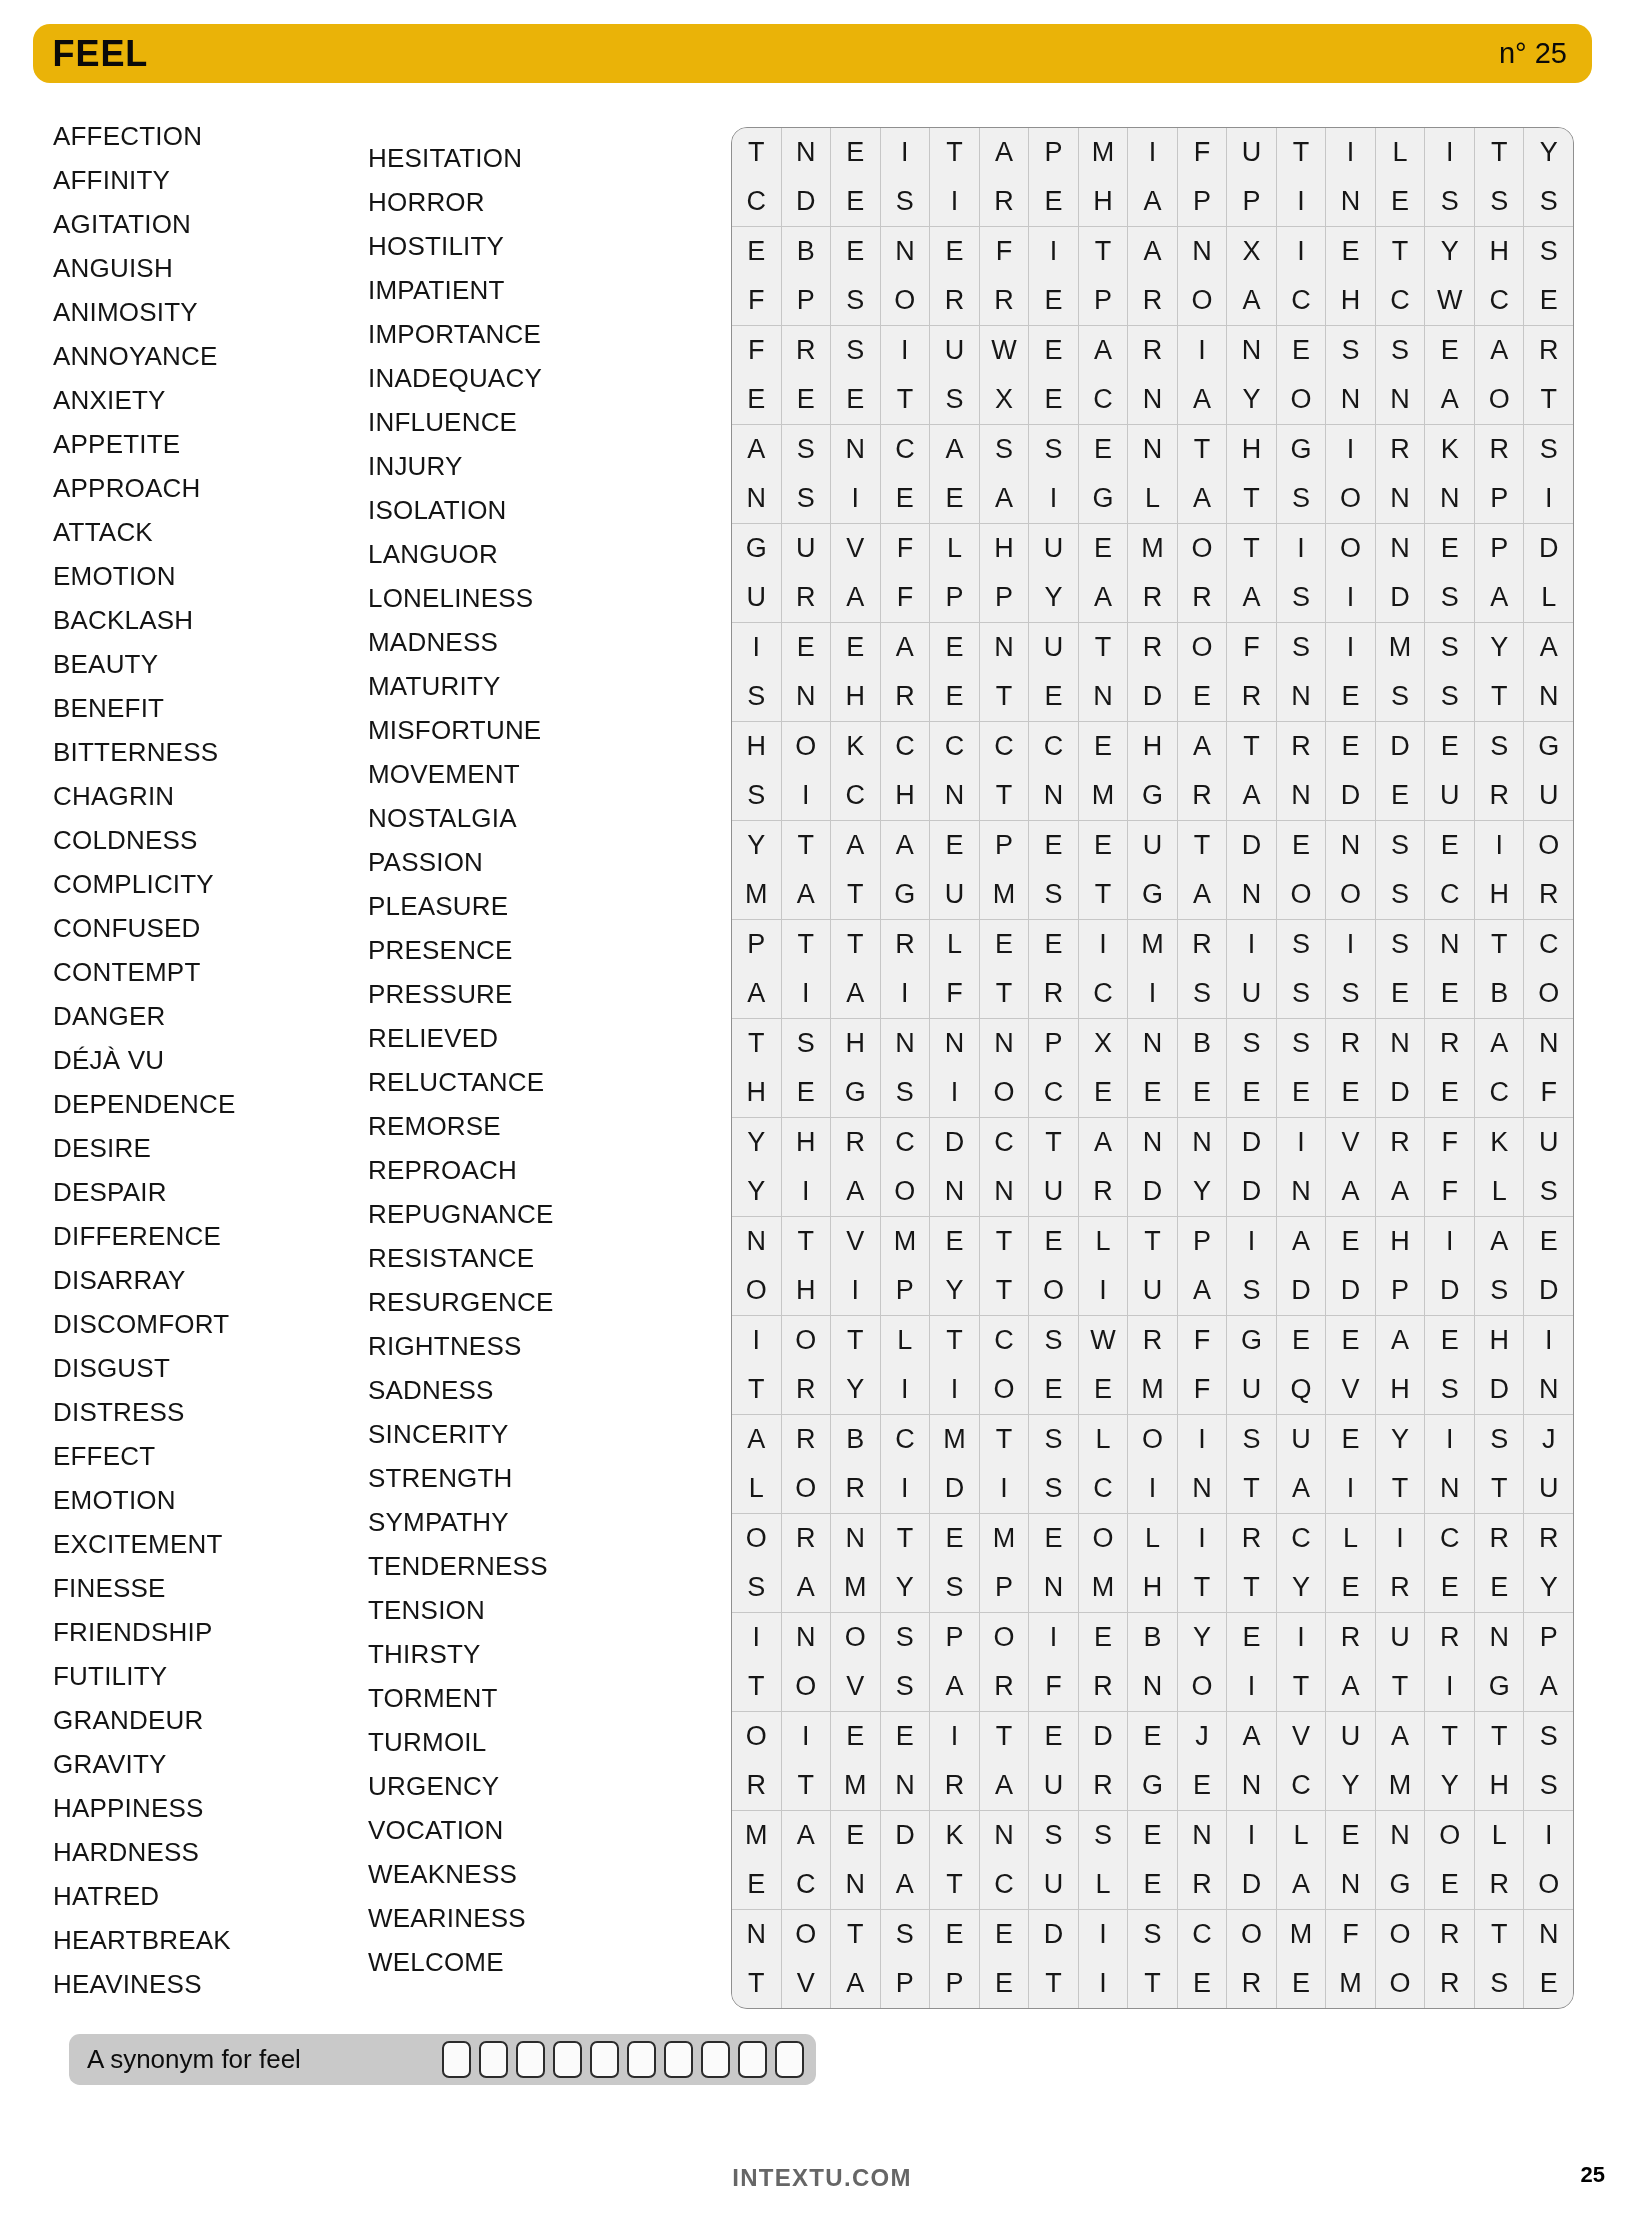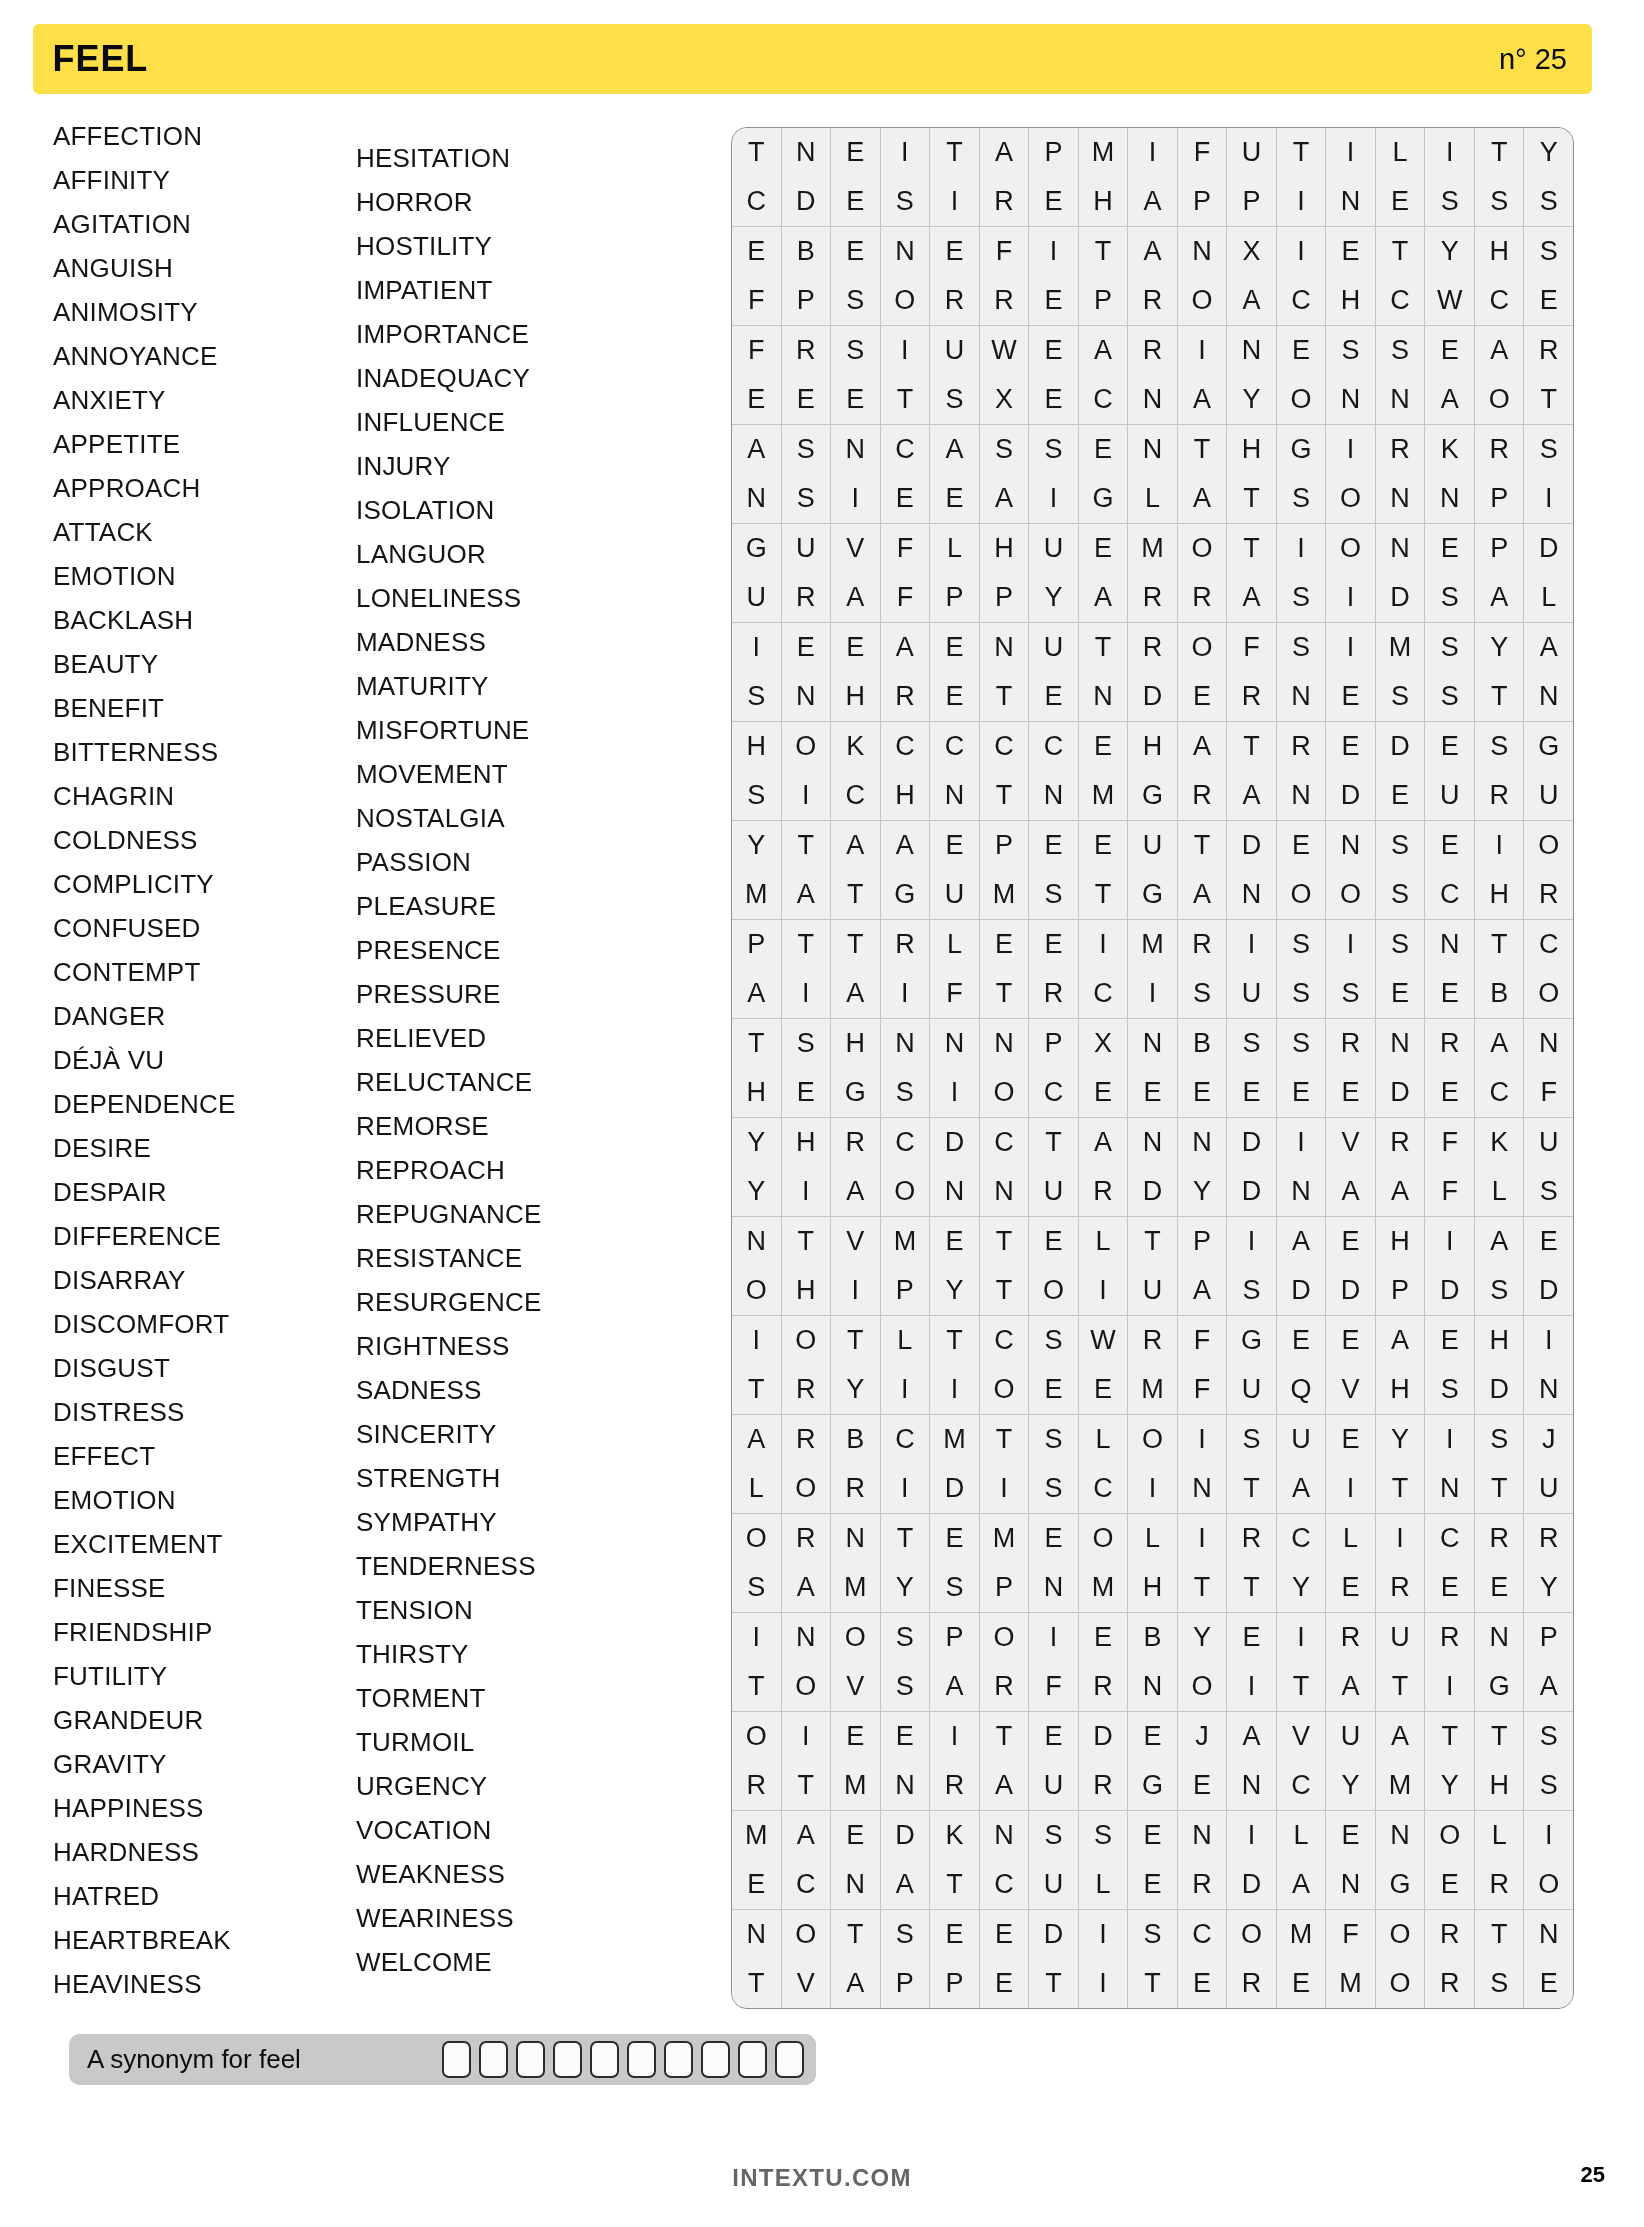--- a/index.html
+++ b/index.html
@@ -4,33 +4,33 @@
 <style>
   * { margin:0; padding:0; box-sizing:border-box; }
   html,body { background:#ffffff; }
   .page {
     position:relative; width:1644px; height:2228px; background:#ffffff;
     font-family:"Liberation Sans", sans-serif; color:#111;
     overflow:hidden;
   }
   
   .header-bar {
-    position:absolute; left:33px; top:24px; width:1559px; height:70px;
-    background:#fde047; border-radius:6px;
+    position:absolute; left:33px; top:24px; width:1559px; height:59px;
+    background:#eab308; border-radius:17px;
     display:flex; align-items:center; justify-content:space-between;
     padding:0 25px 0 19.6px;
   }
   .title { font-size:36px; font-weight:bold; letter-spacing:0.9px; color:#0a0a0a; }
   .puzzle-no { font-size:29px; color:#0a0a0a; }
 
   
   .word-columns { position:absolute; left:53px; top:114px; display:flex; }
   .word-col { display:flex; flex-direction:column;justify-content:center; }
   .word-col.c1 { width:303px; }
-  .word-col.c2 { width:321px; }
+  .word-col.c2 { width:321px;margin-left:12px; }
   .word { font-size:26px; line-height:44px; color:#141414; letter-spacing:0.2px; white-space:nowrap; }
 
   
   .grid-wrap {
     position:absolute; left:731px; top:127px; width:843px; height:1882px;
     border:1.8px solid #8f8f8f; border-radius:16px; overflow:hidden;
     background:#c6c6c6;
     display:grid; grid-template-columns:repeat(17, 1fr); grid-auto-rows:1fr;
     gap:0.9px;
   }

